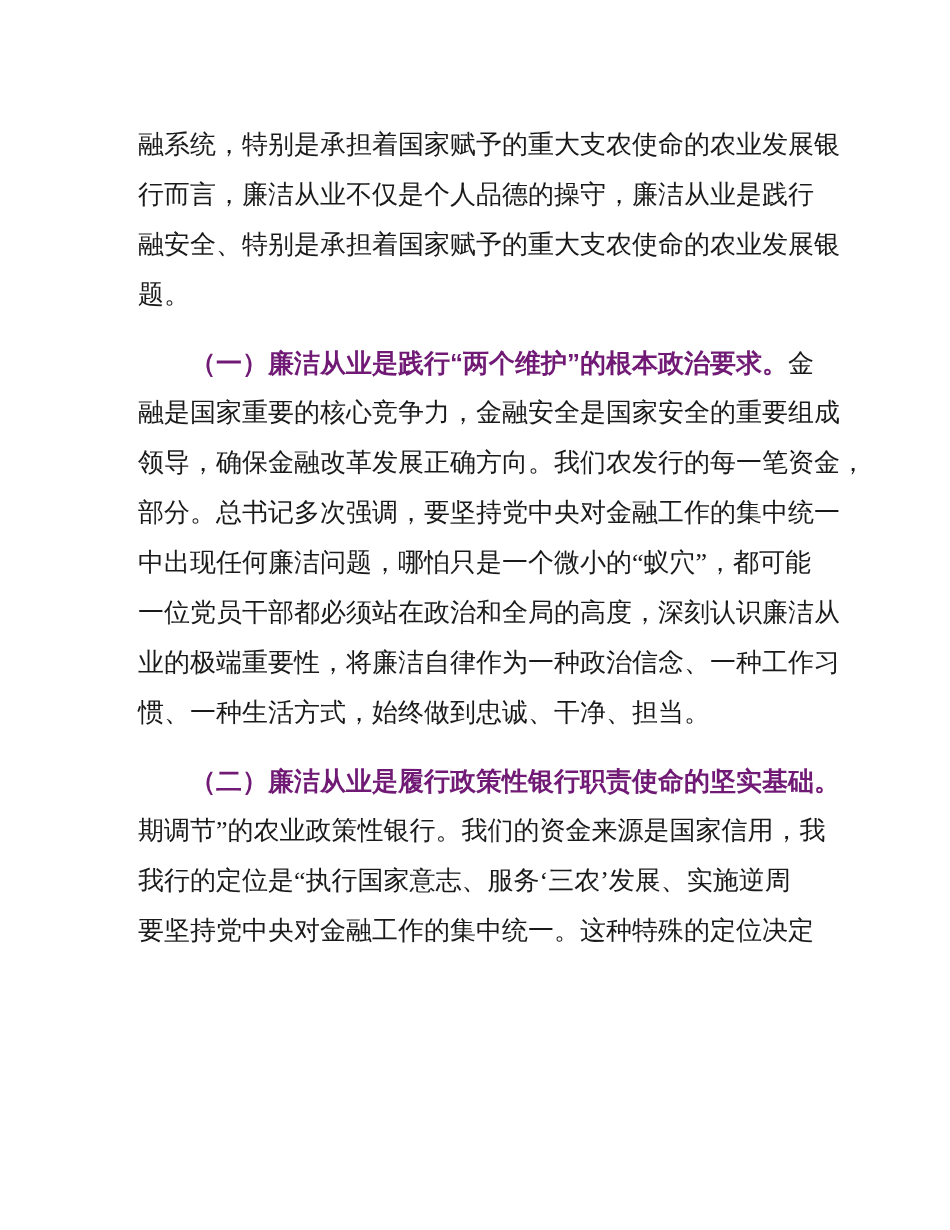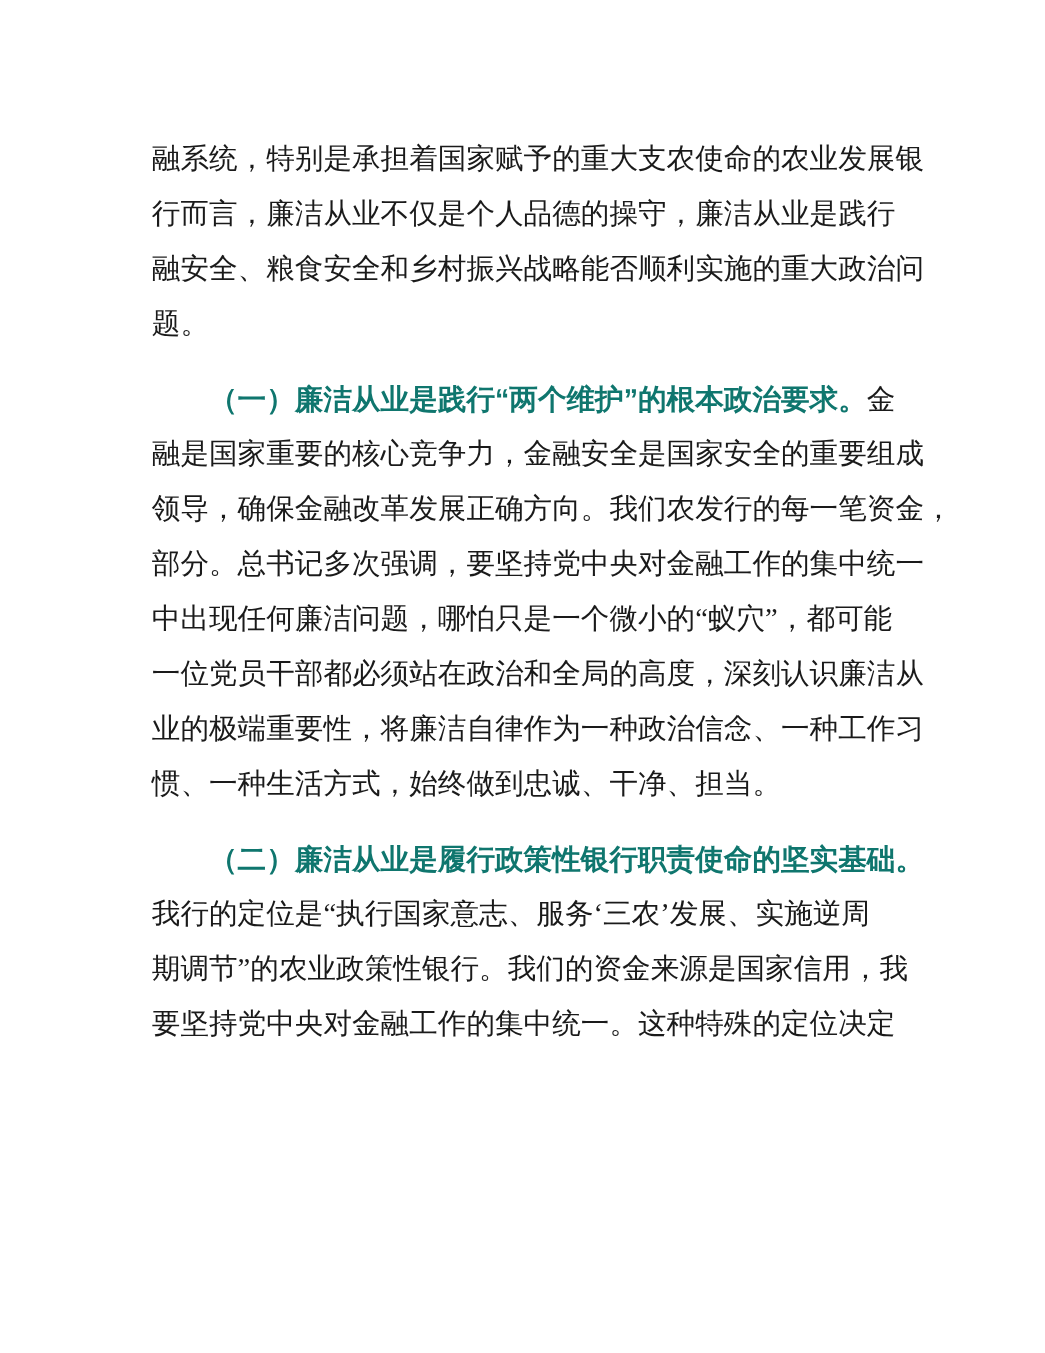--- a/index.html
+++ b/index.html
@@ -23,52 +23,52 @@
     line-height: 50px;
     color: #1a1a1a;
     white-space: nowrap;
     letter-spacing: 0;
   }
   .para-spaced { margin-top: 18px; }
   .indent2 { text-indent: 52px; }
   .head {
     font-family: "Liberation Sans", sans-serif;
     font-weight: 700;
-    color: #0f766e;
+    color: #701a75;
   }
 </style>
 </head>
 <body>
 
 <div class="page">
   <div class="content">
 
     <div>
       <div class="line">融系统，特别是承担着国家赋予的重大支农使命的农业发展银</div>
       <div class="line">行而言，廉洁从业不仅是个人品德的操守，廉洁从业是践行</div>
-      <div class="line">融安全、粮食安全和乡村振兴战略能否顺利实施的重大政治问</div>
+      <div class="line">融安全、特别是承担着国家赋予的重大支农使命的农业发展银</div>
       <div class="line">题。</div>
     </div>
 
     <div class="para-spaced">
       <div class="line indent2">
         <span class="head">（一）廉洁从业是践行“两个维护”的根本政治要求。</span><span>金</span>
       </div>
       <div class="line">融是国家重要的核心竞争力，金融安全是国家安全的重要组成</div>
       <div class="line">领导，确保金融改革发展正确方向。我们农发行的每一笔资金，</div>
       <div class="line">部分。总书记多次强调，要坚持党中央对金融工作的集中统一</div>
       <div class="line">中出现任何廉洁问题，哪怕只是一个微小的“蚁穴”，都可能</div>
       <div class="line">一位党员干部都必须站在政治和全局的高度，深刻认识廉洁从</div>
       <div class="line">业的极端重要性，将廉洁自律作为一种政治信念、一种工作习</div>
       <div class="line">惯、一种生活方式，始终做到忠诚、干净、担当。</div>
     </div>
 
     <div class="para-spaced">
       <div class="line indent2">
         <span class="head">（二）廉洁从业是履行政策性银行职责使命的坚实基础。</span><span></span>
       </div>
+      <div class="line">期调节”的农业政策性银行。我们的资金来源是国家信用，我</div>
       <div class="line">我行的定位是“执行国家意志、服务‘三农’发展、实施逆周</div>
-      <div class="line">期调节”的农业政策性银行。我们的资金来源是国家信用，我</div>
       <div class="line">要坚持党中央对金融工作的集中统一。这种特殊的定位决定</div>
     </div>
 
   </div>
 </div>
 
 </body></html>

